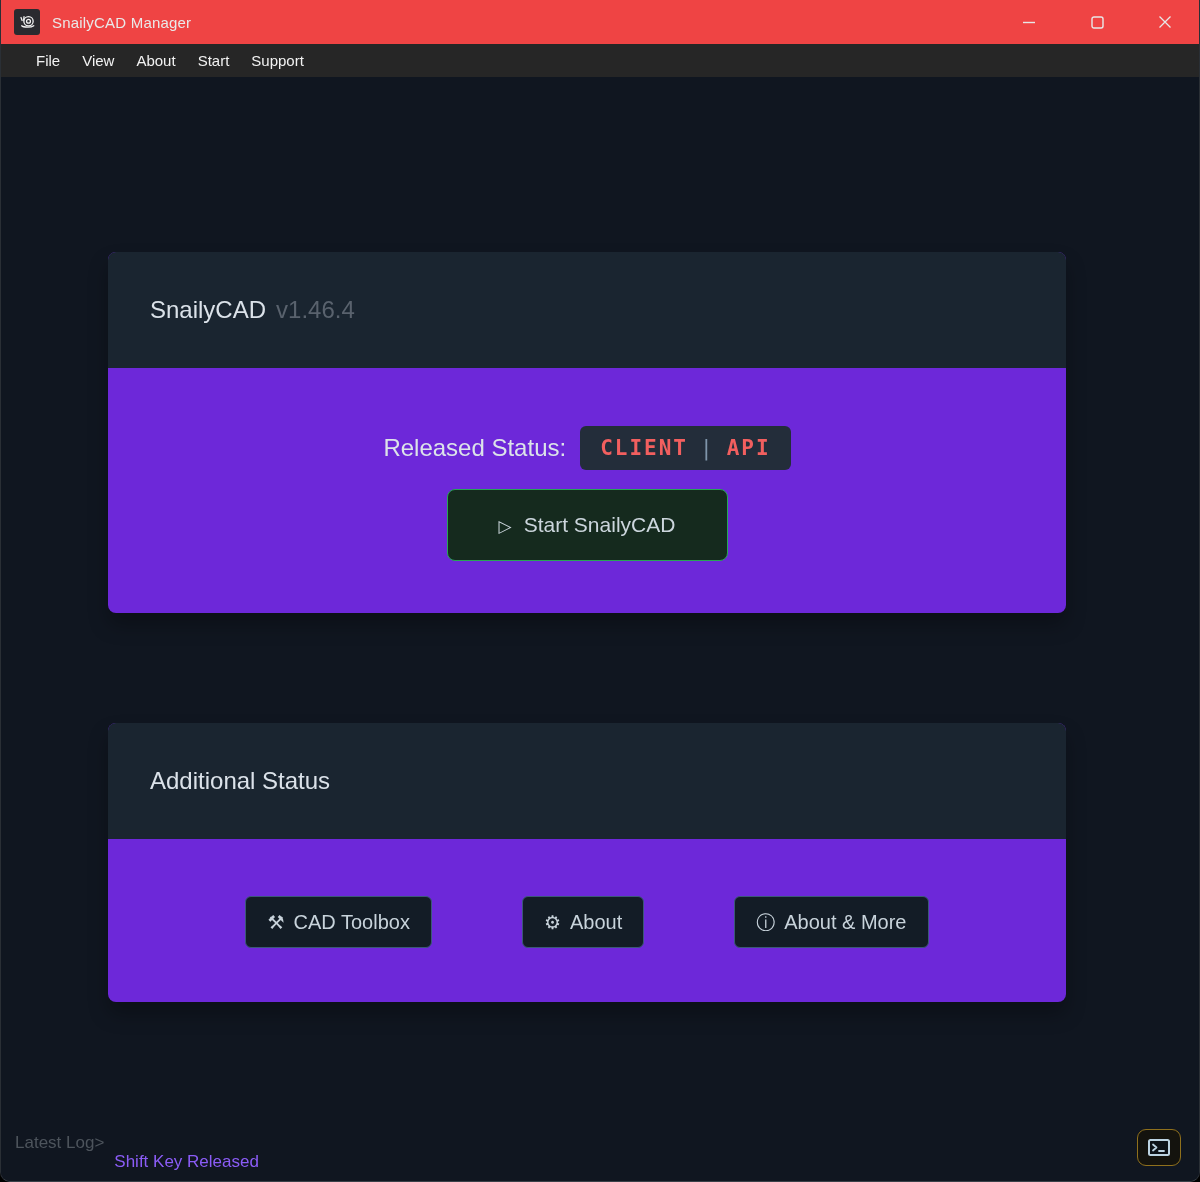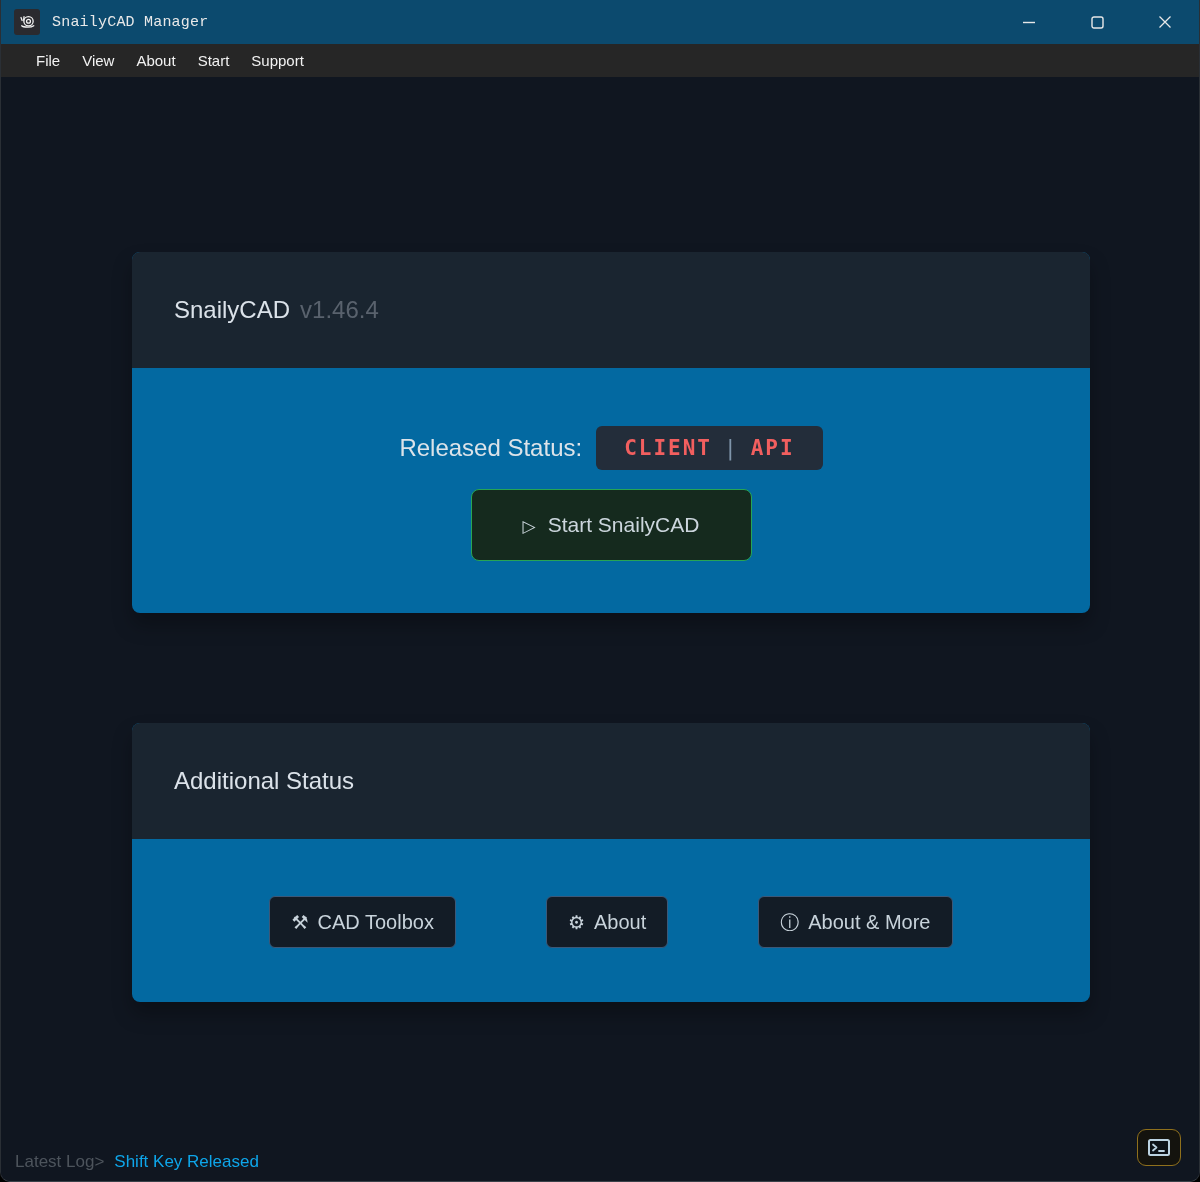--- a/index.html
+++ b/index.html
@@ -16,26 +16,25 @@
     border-bottom: 1px solid #3a4149;
     border-left: 1px solid #2a2f35;
     border-right: 1px solid #2a2f35;
     overflow: hidden;
     background: #101620;
   }
 
   
   .titlebar {
     height: 44px; flex: 0 0 44px;
-    background: #0c4a6e;
+    background: #ef4444;
     display: flex; align-items: center;
     color: #e9e9e9;
     font-size: 15px;
     user-select: none;
-    font-family: Liberation Mono, monospace;
   }
   .app-icon {
     width: 26px; height: 26px;
     margin: 0 12px 0 13px;
     background: #2a2a2f;
     border-radius: 3px;
     display: flex; align-items: center; justify-content: center;
   }
   .titlebar-title { letter-spacing: 0.2px; }
   .win-controls { margin-left: auto; display: flex; height: 100%; }
@@ -61,22 +60,22 @@
   }
 
   
   .content {
     position: relative;
     flex: 1;
     background: #101620;
   }
   .card {
     position: absolute;
-    left: 131px; width: 958px;
-    background: #0369a1;
+    left: 107px; width: 958px;
+    background: #6d28d9;
     border-radius: 8px;
     box-shadow: 0 12px 20px rgba(0,0,0,0.28);
     overflow: hidden;
   }
   .card-header {
     height: 116px;
     background: #1a2530;
     display: flex; align-items: center;
     padding-left: 42px;
     font-size: 24px;
@@ -92,21 +91,21 @@
     margin-top: 58px;
     display: flex; align-items: center; justify-content: center;
     gap: 14px;
   }
   .status-label { color: #dce3e9; font-size: 24px; }
   .status-pill {
     background: #232d3a;
     border-radius: 6px;
     height: 44px;
     display: flex; align-items: center;
-    padding: 0 28px;
+    padding: 0 20px;
     font-family: "DejaVu Sans Mono", monospace;
     font-size: 21px;
     letter-spacing: 2px;
   }
   .status-client, .status-api { color: #f25f5f; font-weight: bold; }
   .status-sep { color: #7f95aa; margin: 0 12px; font-weight: normal; }
 
   
   .start-wrap { display: flex; justify-content: center; margin-top: 19px; }
   .start-button {
@@ -145,21 +144,21 @@
   .tool-icon { font-size: 19px; line-height: 1; }
 
   
   .statusline {
     position: absolute;
     left: 14px; bottom: 9px;
     font-size: 17px;
     display: flex; gap: 10px;
   }
   .statusline-prefix { color: #4d545c; text-align: center; }
-  .statusline-msg { color: #0ea5e9; }
+  .statusline-msg { color: #8b5cf6; margin-top: 19px; }
 
   .terminal-button {
     position: absolute;
     right: 18px; bottom: 15px;
     width: 44px; height: 37px;
     border: 1.5px solid #8f701c;
     border-radius: 9px;
     background: #14130e;
     display: flex; align-items: center; justify-content: center;
     cursor: pointer;

